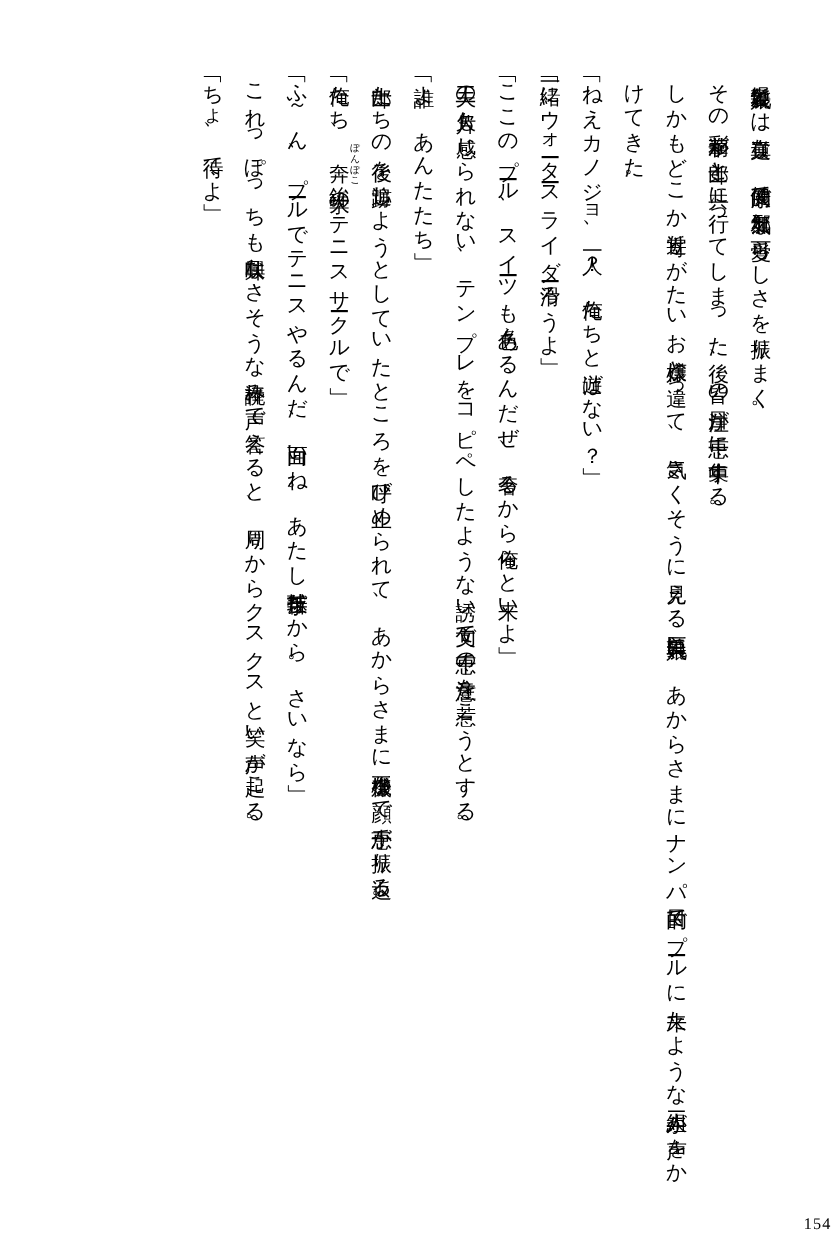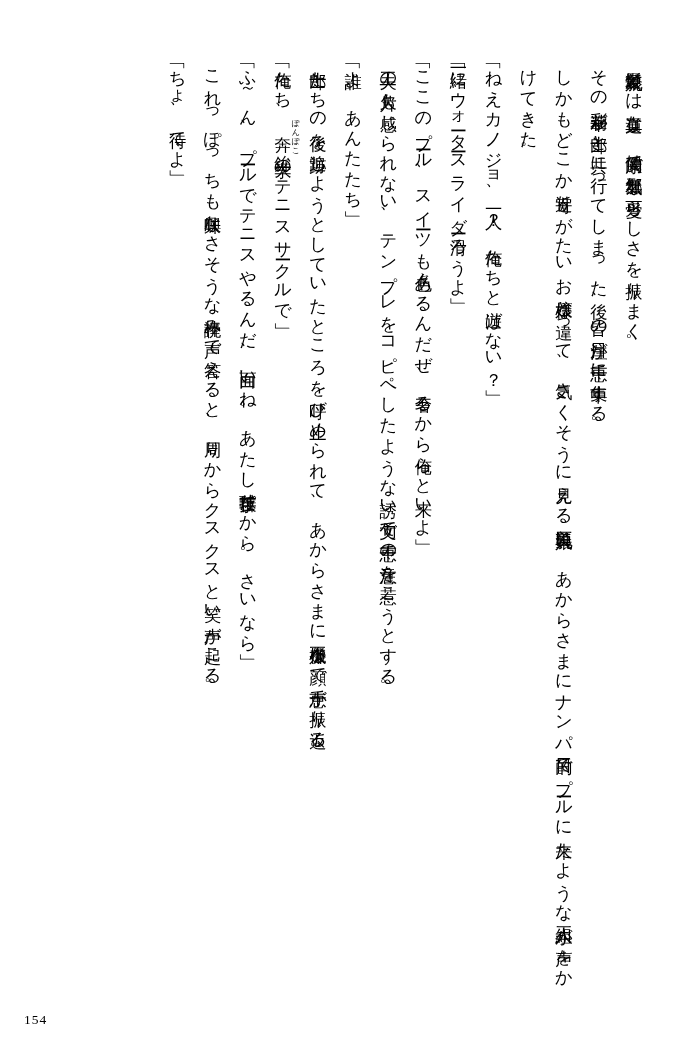--- a/index.html
+++ b/index.html
@@ -44,21 +44,21 @@
   rt {
     font-size: 8px;
     letter-spacing: 0;
     line-height: 1;
   }
   .page-number {
     position: absolute;
     bottom: 22px;
     left: 0;
     right: 0;
-    text-align: left;
+    text-align: right;
     font-size: 13.5px;
     font-family: "Liberation Serif", "DejaVu Serif", serif;
     color: #000000;
     letter-spacing: 1px;
     margin-left: 24px;
   }
 </style>
 </head>
 <body>
 

